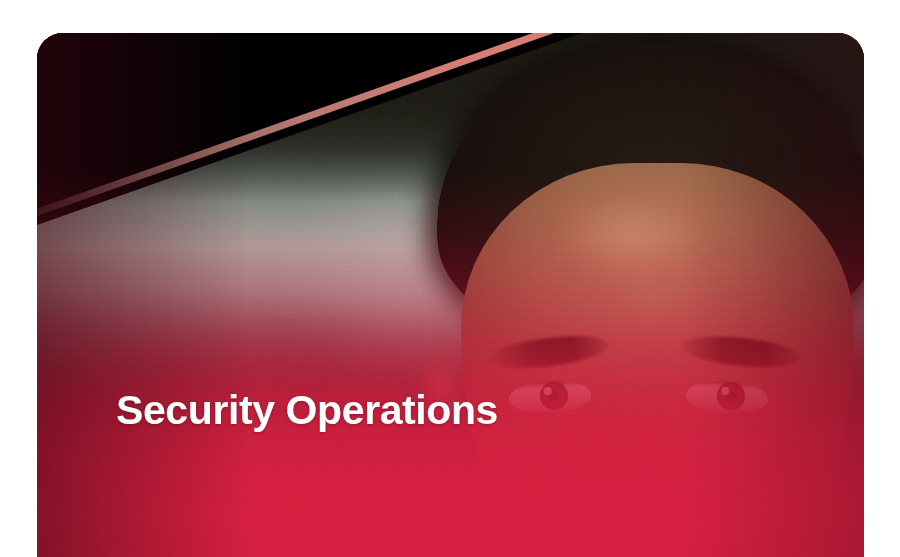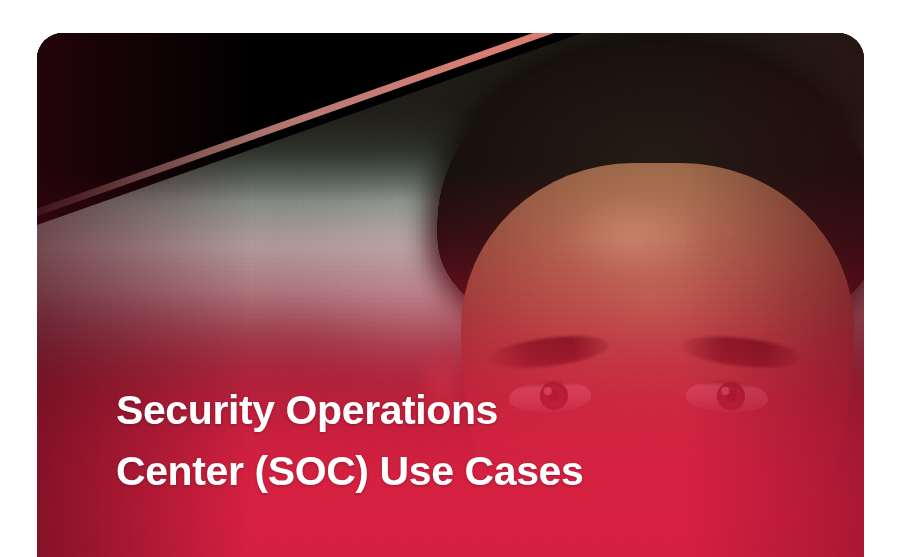--- a/index.html
+++ b/index.html
@@ -301,17 +301,16 @@
     </div>
 
     <div class="diag-wedge"></div>
     <div class="diag-line"></div>
     <div class="red-wash"></div>
     <div class="red-edge"></div>
     <div class="grain"></div>
 
     <h1 class="headline">
       <span class="ln">Security Operations</span>
-      <span class="ln">Center (SOC) Use Cases</span>
     </h1>
 
   </div>
 </div>
 
 </body></html>

